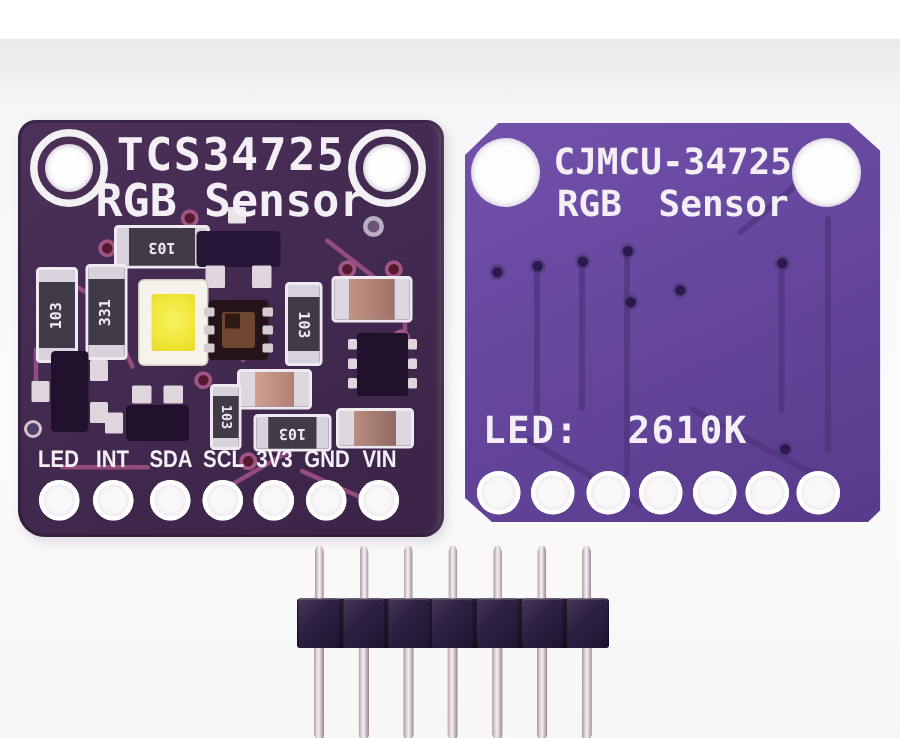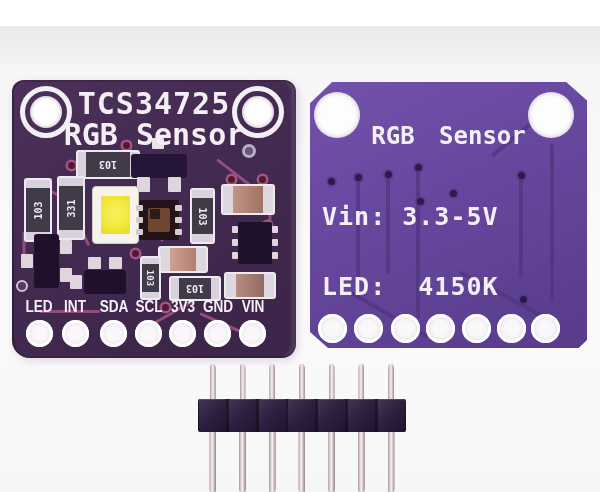--- a/index.html
+++ b/index.html
@@ -262,23 +262,23 @@
     <div class="via-b" style="left:75px;top:89px;"></div>
     <div class="via-b" style="left:105px;top:82px;"></div>
     <div class="via-b" style="left:140px;top:108px;"></div>
     <div class="via-b" style="left:208px;top:90px;"></div>
     <div class="via-b" style="left:107px;top:116px;"></div>
     <div class="via-b" style="left:210px;top:214px;"></div>
 
     <div class="hole-plain" style="left:4px;top:10px;"></div>
     <div class="hole-plain" style="left:218px;top:10px;"></div>
 
+    <div class="silk b-title1">CJMCU-34725</div>
     <div class="silk b-title2">RGB Sensor</div>
-    <div class="b-spec b-spec1">Vin: 3.3-5V</div>
-    <div class="b-spec b-spec3">LED:  4150K</div>
+    <div class="b-spec b-spec3">LED:  2610K</div>
 
     <div class="pad pad-b" style="left:8px;"></div>
     <div class="pad pad-b" style="left:44px;"></div>
     <div class="pad pad-b" style="left:81px;"></div>
     <div class="pad pad-b" style="left:116px;"></div>
     <div class="pad pad-b" style="left:152px;"></div>
     <div class="pad pad-b" style="left:187px;"></div>
     <div class="pad pad-b" style="left:221px;"></div>
   </div>
 

